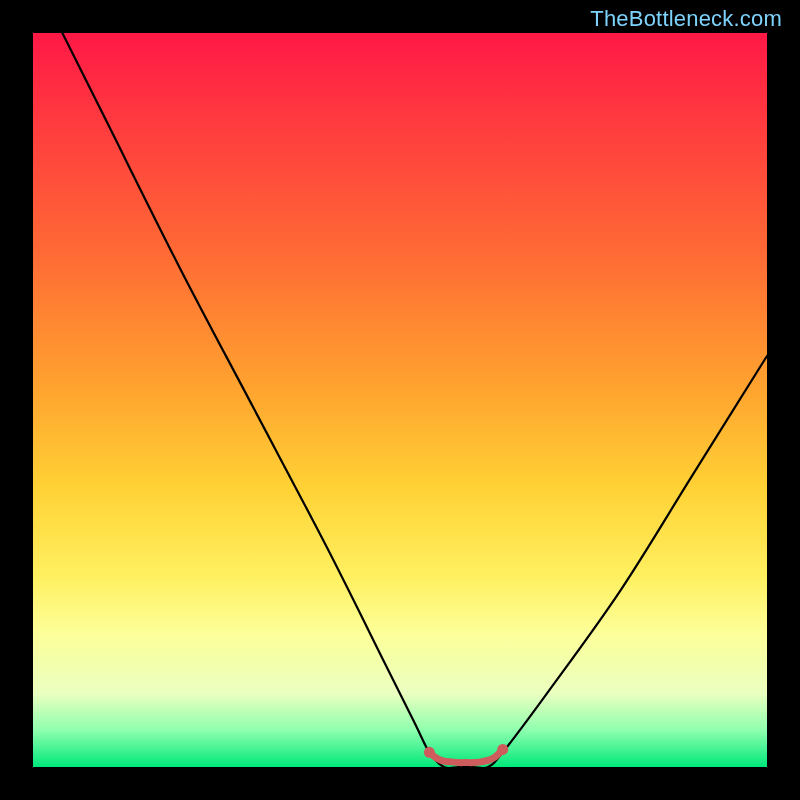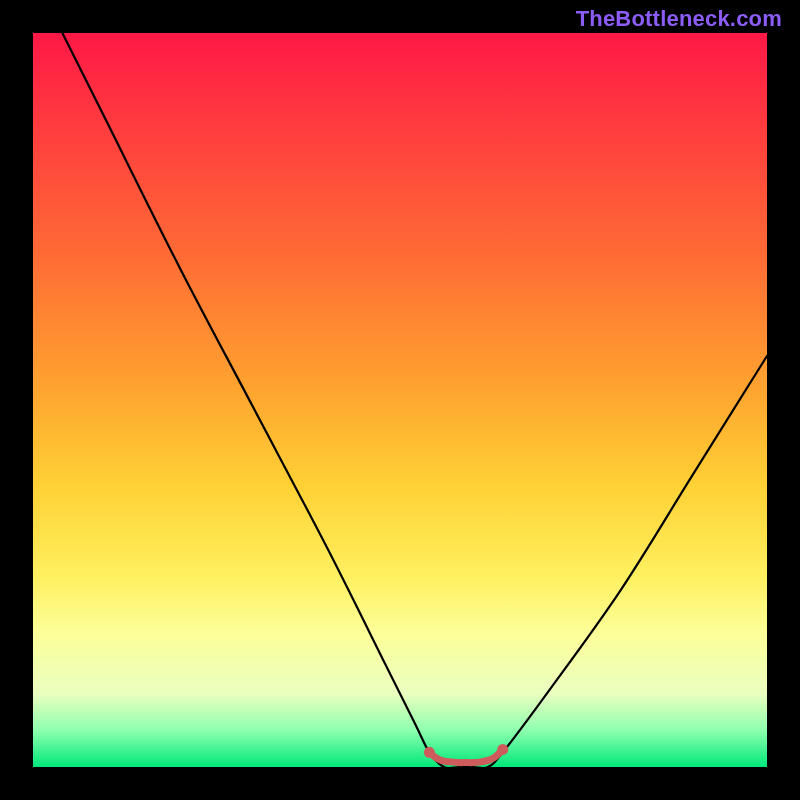--- a/index.html
+++ b/index.html
@@ -44,23 +44,23 @@
     position: absolute;
     left: 0;
     top: 0;
     width: 734px;
     height: 734px;
   }
   .watermark {
     position: absolute;
     top: 6px;
     right: 18px;
-    color: #8b5cf6;
+    color: #7dd3fc;
     font-size: 22px;
-    font-weight: 700;
+    font-weight: 400;
     letter-spacing: 0.2px;
     user-select: none;
   }
 </style>
 </head>
 <body>
 
 <div class="frame">
 
   <div class="plot">

